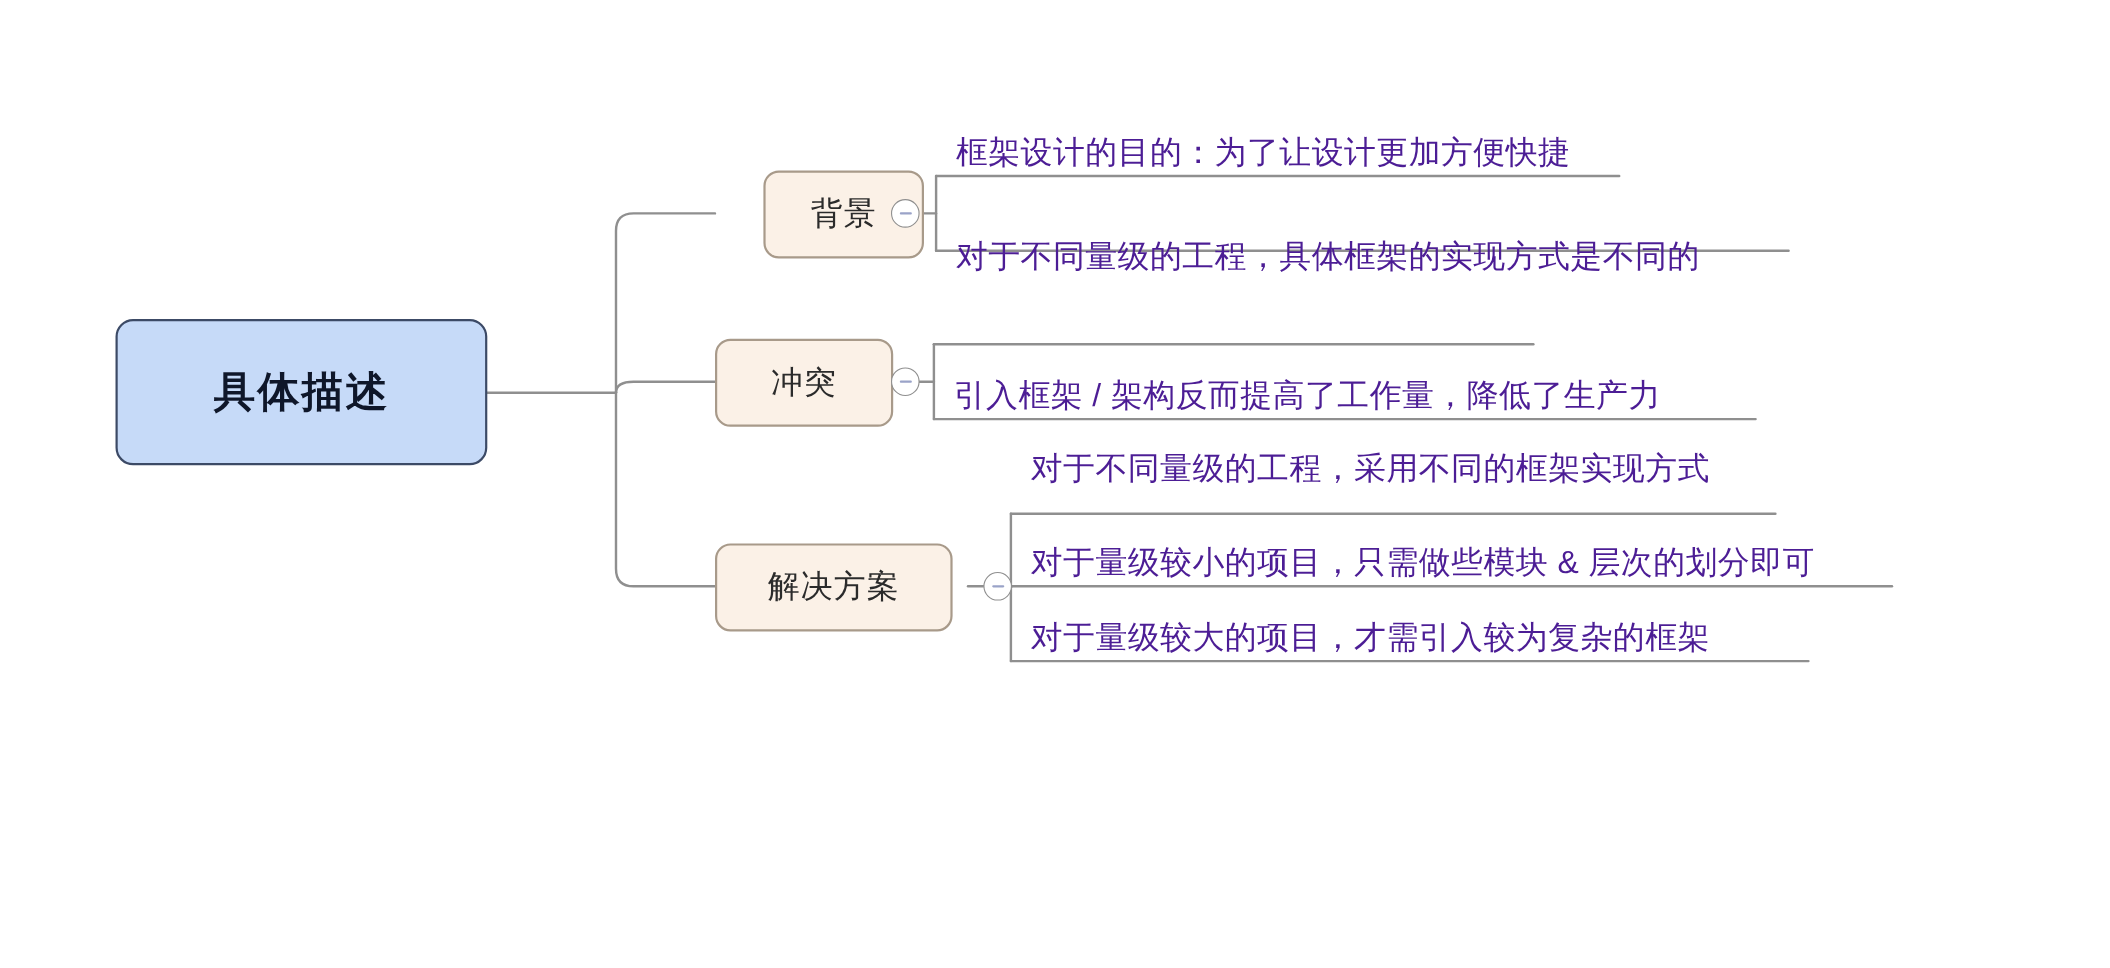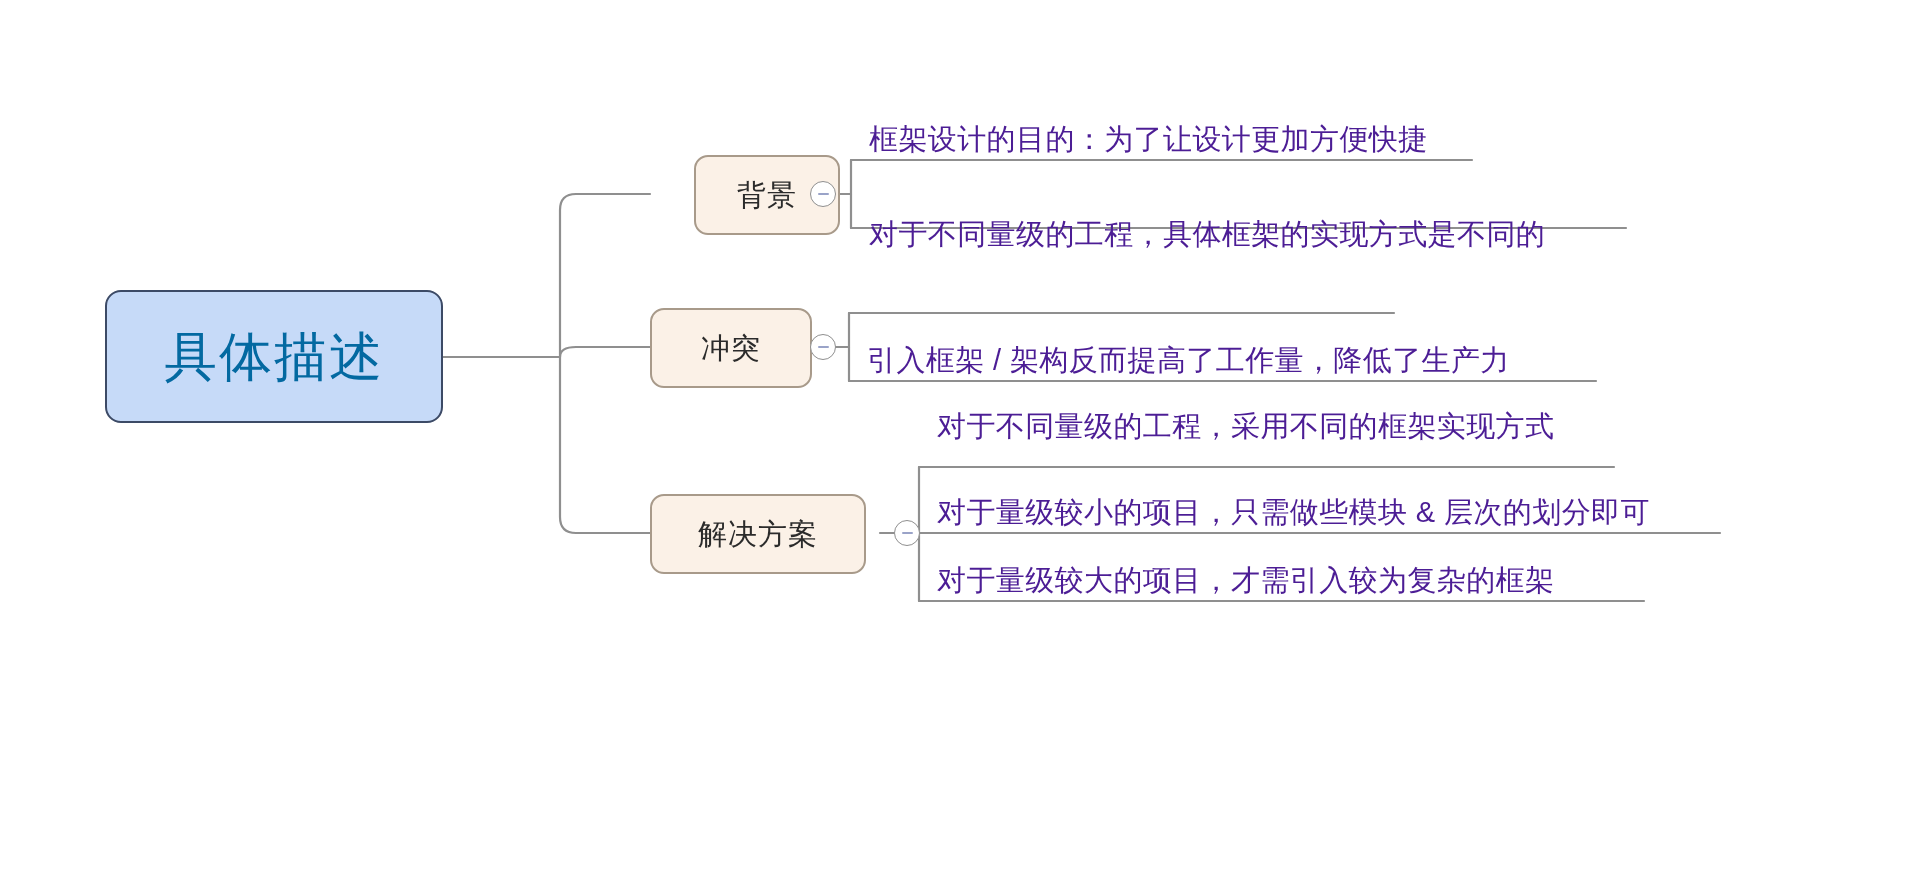--- a/index.html
+++ b/index.html
@@ -29,23 +29,23 @@
     left: 105px; top: 290px;
     width: 338px; height: 133px;
     background: #c6daf8;
     border: 2.2px solid #3c4a66;
     border-radius: 16px;
     display: flex;
     align-items: center;
     justify-content: center;
   }
   .root-label {
-    font-size: 53px;
-    font-weight: normal;
-    color: #0369a1;
+    font-size: 38px;
+    font-weight: bold;
+    color: #0f172a;
     letter-spacing: 2px;
     line-height: 1;
   }
 
   
   .branch-node {
     position: absolute;
     background: #fbf1e7;
     border: 2.2px solid #a89a8a;
     border-radius: 14px;

